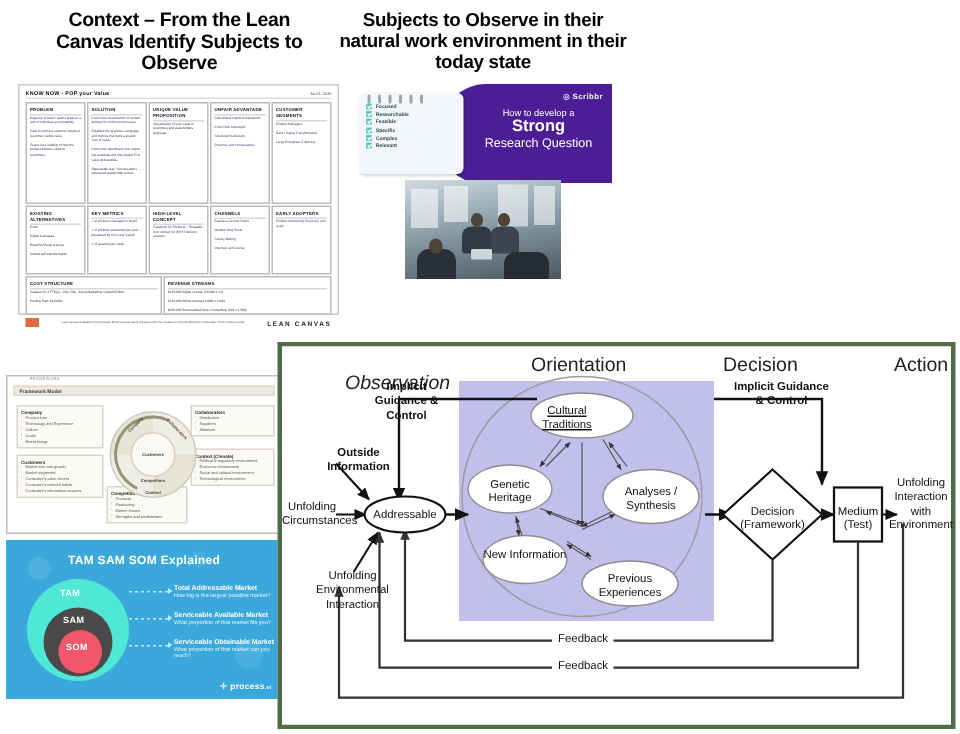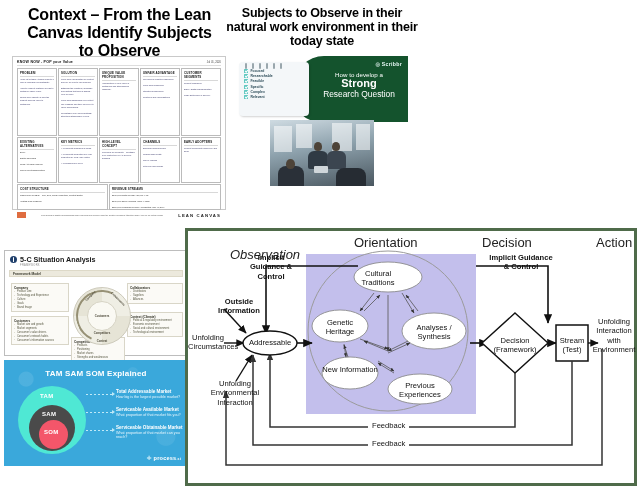--- a/index.html
+++ b/index.html
@@ -13,21 +13,21 @@
 
   
   .slide-title {
     position: absolute;
     text-align: center;
     font-weight: bold;
     color: #000;
     line-height: 1.12;
     letter-spacing: -0.2px;
   }
-  #title-left  { left: 22px;  top: 6px;  width: 195px; font-size: 16px; }
+  #title-left  { left: 22px;  top: 6px;  width: 195px; font-size: 13px; }
   #title-right { left: 222px; top: 6px;  width: 200px; font-size: 12.5px; }
 
   
   #lean-canvas {
     position: absolute; left: 12px; top: 56px; width: 214px; height: 154px;
     background: #fff; border: 1px solid #c9c9c9;
     padding: 3px 4px 2px 4px;
   }
   #lc-head { display:flex; justify-content:space-between; align-items:baseline;
              border-bottom:1px solid #ddd; padding-bottom:1px; margin-bottom:2px;}
@@ -61,21 +61,21 @@
   }
   .rings { position:absolute; top:1px; left:6px; display:flex; gap:5px; }
   .ring { width:2px; height:6px; background:#9aa7ad; border-radius:1px; }
   .chk-row { display:flex; align-items:center; gap:2.5px; margin-bottom:1.2px; }
   .chk { width:4px; height:4px; background:#5ec8c0; border-radius:.6px; position:relative;}
   .chk:after{content:"";position:absolute;left:1px;top:1.1px;width:1.8px;height:.9px;
              border-left:.6px solid #fff;border-bottom:.6px solid #fff;transform:rotate(-45deg);}
   .chk-lbl { font-size:3.4px; font-weight:bold; color:#2b4a57; }
   #scr-teal {
     position:absolute; left:58px; top:0; right:0; height:66px;
-    background:#14532d; border-top-left-radius:30px; border-bottom-left-radius:26px;
+    background:#4c1d95; border-top-left-radius:30px; border-bottom-left-radius:26px;
     color:#fff; padding:5px 6px 0 22px;
   }
   #scr-brand { text-align:right; font-size:5.2px; font-weight:bold; letter-spacing:.3px;
                color:#eafaf8; margin-bottom:4px;}
   #scr-brand .g { display:inline-block; margin-right:1.5px; opacity:.85;}
   .scr-l1 { font-size:6.2px; text-align:center; }
   .scr-l2 { font-size:11px; text-align:center; font-weight:bold; line-height:1.05;}
   .scr-l3 { font-size:8.4px; text-align:center; line-height:1.1;}
   #scr-photo {
     position:absolute; left:34px; top:64px; width:104px; height:66px;
@@ -349,24 +349,20 @@
       <div class="head2" style="left:62px;top:22px;width:8px;height:9px;"></div>
       <div class="torso" style="left:57px;top:31px;width:19px;height:18px;background:#3b4550;"></div>
       <div class="torso" style="left:8px;top:46px;width:26px;height:20px;background:#2a3038;border-radius:8px 8px 0 0;"></div>
       <div class="head2" style="left:16px;top:39px;width:9px;height:10px;"></div>
       <div class="torso" style="left:66px;top:48px;width:30px;height:18px;background:#262c33;border-radius:8px 8px 0 0;"></div>
       <div class="torso" style="left:44px;top:46px;width:14px;height:7px;background:#cfd6da;border-radius:1px;"></div>
     </div>
   </div>
 
   <div id="fivec">
-    <div id="fivec-hd">
-      <span class="dot-logo"></span>
-      <span id="fivec-ttl">5-C Situation Analysis</span>
-    </div>
     <div id="fivec-sub">FRAMEWORK</div>
     <div id="fivec-band">Framework Model</div>
 
     <div id="fivec-body">
       <div class="box5" style="left:2px;top:4px;width:58px;">
         <div class="b5-h">Company</div>
         <div class="b5-li">Product Line</div>
         <div class="b5-li">Technology and Experience</div>
         <div class="b5-li">Culture</div>
         <div class="b5-li">Goals</div>
@@ -531,23 +527,23 @@
       <div class="oo-txt b" style="left:300px;top:22px; width:66px;">Implicit Guidance &amp; Control</div>
       <div class="oo-txt b" style="left:6px;  top:66px; width:52px;margin-left:19px;">Outside Information</div>
       <div class="oo-txt" style="left:0px;  top:102px;width:40px;">Unfolding Circumstances</div>
       <div class="oo-txt" style="left:404px;top:86px; width:44px;">Unfolding Interaction with Environment</div>
       <div class="oo-txt" style="left:16px; top:148px;width:62px;">Unfolding Environmental Interaction</div>
 
       <div class="lbl-fb" style="left:180px;top:190px;">Feedback</div>
       <div class="lbl-fb" style="left:180px;top:208px;">Feedback</div>
 
       <div class="oo-txt" style="left:56px; top:107px;width:52px;">Addressable</div>
-      <div class="oo-txt" style="left:168px;top:38px; width:44px;">Cultural Traditions</div>
+      <div class="oo-txt" style="left:168px;top:38px; width:44px;text-decoration:underline;">Cultural Traditions</div>
       <div class="oo-txt" style="left:124px;top:87px; width:56px;">Genetic Heritage</div>
       <div class="oo-txt" style="left:216px;top:92px; width:60px;">Analyses / Synthesis</div>
       <div class="oo-txt" style="left:134px;top:134px;width:56px;text-align:center;">New Information</div>
       <div class="oo-txt" style="left:200px;top:150px;width:64px;">Previous Experiences</div>
       <div class="oo-txt" style="left:298px;top:105px;width:58px;">Decision (Framework)</div>
-      <div class="oo-txt" style="left:368px;top:105px;width:32px;">Stream (Test)</div>
+      <div class="oo-txt" style="left:368px;top:105px;width:32px;">Medium (Test)</div>
     </div>
   </div>
 
 </div>
 
 </body></html>

